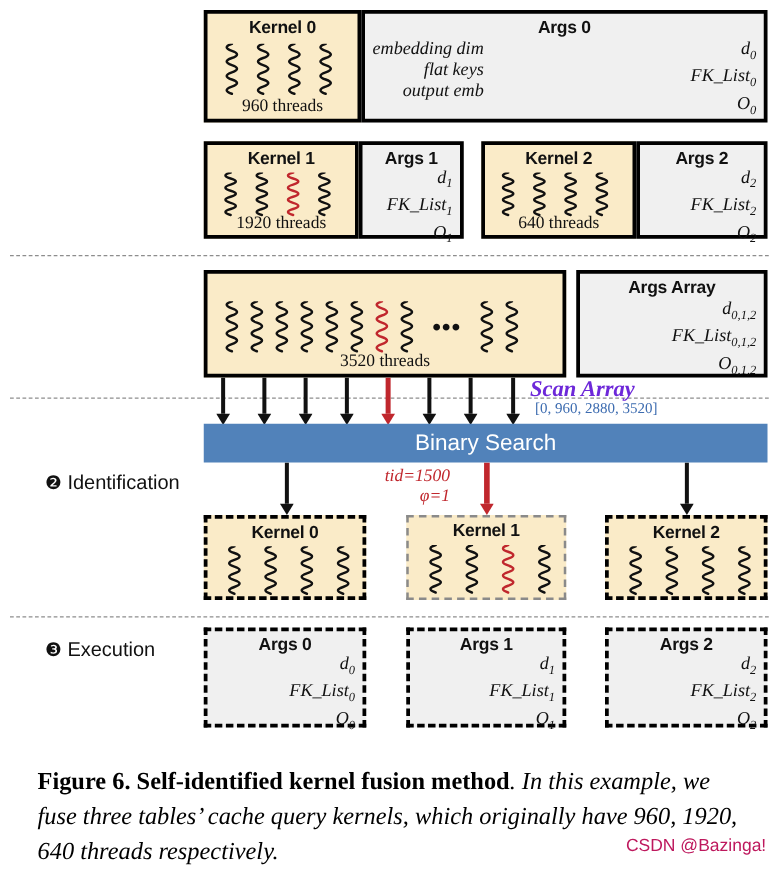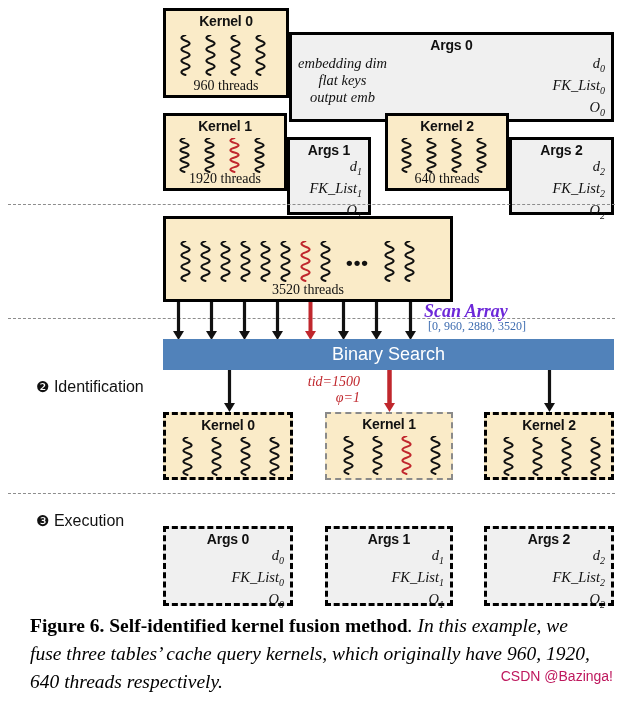--- a/index.html
+++ b/index.html
@@ -4,33 +4,33 @@
 <style>
   html,body{margin:0;padding:0;background:#ffffff;}
   body{width:623px;height:710px;position:relative;overflow:hidden;
        font-family:"Liberation Sans",sans-serif;color:#111;}
 
   .fig{position:absolute;left:0;top:0;width:551px;height:598px;}
 
   
   .box{position:absolute;box-sizing:border-box;}
   .kbox{background:#FAEBC8;border:3px solid #000;}
-  .abox{background:#F0F0F0;border:3px solid #000;margin-top:24px;}
+  .abox{background:#F0F0F0;border:3px solid #000;}
   .kbox.dash{border:3px dashed #000;background:#FAEBC8;}
   .abox.dash{border:3px dashed #000;background:#F0F0F0;}
   .kbox.dash-thin{border:2px dashed #8a8a8a;background:#FAEBC8;}
 
   .title{position:absolute;left:0;right:0;top:2px;text-align:center;
          font-weight:bold;font-size:14px;line-height:16px;letter-spacing:-0.2px;}
   .threads{position:absolute;left:0;right:0;bottom:1px;text-align:center;
            font-size:14px;line-height:16px;font-family:"Liberation Serif",serif;}
 
   
   .argl{position:absolute;left:6px;top:20px;font-family:"Liberation Serif",serif;
-        font-style:italic;font-size:14.5px;line-height:17px;text-align:center;}
+        font-style:italic;font-size:14.5px;line-height:17px;text-align:right;}
   .argr{position:absolute;right:6px;top:20px;font-family:"Liberation Serif",serif;
         font-style:italic;font-size:14.5px;line-height:17px;text-align:right;}
   .argr.narrow{top:18px;line-height:17px;}
   sub{font-size:10px;}
 
   
   .sq{position:absolute;}
   .sq svg{display:block;}
 
   
@@ -204,20 +204,28 @@
     <path d="M 5.5 0 C 0 1.885714285714286, 0 3.8285714285714283, 5.5 5.714285714285714 C 11 7.6000000000000005, 11 9.542857142857143, 5.5 11.428571428571429 C 0 13.314285714285715, 0 15.257142857142856, 5.5 17.142857142857142 C 11 19.02857142857143, 11 20.97142857142857, 5.5 22.857142857142858 C 0 24.742857142857144, 0 26.685714285714287, 5.5 28.571428571428573 C 11 30.45714285714286, 11 32.4, 5.5 34.285714285714285 C 0 36.17142857142857, 0 38.114285714285714, 5.5 40" fill="none" stroke="#111" stroke-width="2" stroke-linecap="round"></path>
           </svg>
           <svg width="11" height="42" viewBox="0 0 11 42">
     <path d="M 5.5 0 C 0 1.885714285714286, 0 3.8285714285714283, 5.5 5.714285714285714 C 11 7.6000000000000005, 11 9.542857142857143, 5.5 11.428571428571429 C 0 13.314285714285715, 0 15.257142857142856, 5.5 17.142857142857142 C 11 19.02857142857143, 11 20.97142857142857, 5.5 22.857142857142858 C 0 24.742857142857144, 0 26.685714285714287, 5.5 28.571428571428573 C 11 30.45714285714286, 11 32.4, 5.5 34.285714285714285 C 0 36.17142857142857, 0 38.114285714285714, 5.5 40" fill="none" stroke="#111" stroke-width="2" stroke-linecap="round"></path>
           </svg>
         </div>
       </div>
     <div class="threads">3520 threads</div>
   </div>
 
+  <div class="box abox" style="left:461px;top:216px;width:153px;height:86px;">
+    <div class="title">Args Array</div>
+    <div class="argr">
+      <div><span>d</span><sub>0,1,2</sub></div>
+      <div><span>FK_List</span><sub>0,1,2</sub></div>
+      <div><span>O</span><sub>0,1,2</sub></div>
+    </div>
+  </div>
 
   <div id="arrows-down" style="position: absolute; left: 0px; top: 0px; width: 623px; height: 598px;">
       <svg style="position:absolute;left:172.5px;top:302px;" width="11" height="38" viewBox="0 0 11 38">
     <line x1="5.5" y1="0" x2="5.5" y2="29" stroke="#111" stroke-width="3.2"></line>
     <polygon points="0,29 11,29 5.5,38" fill="#111"></polygon>
   </svg>
       <svg style="position:absolute;left:205.64285714285714px;top:302px;" width="11" height="38" viewBox="0 0 11 38">
     <line x1="5.5" y1="0" x2="5.5" y2="29" stroke="#111" stroke-width="3.2"></line>
     <polygon points="0,29 11,29 5.5,38" fill="#111"></polygon>
   </svg>

